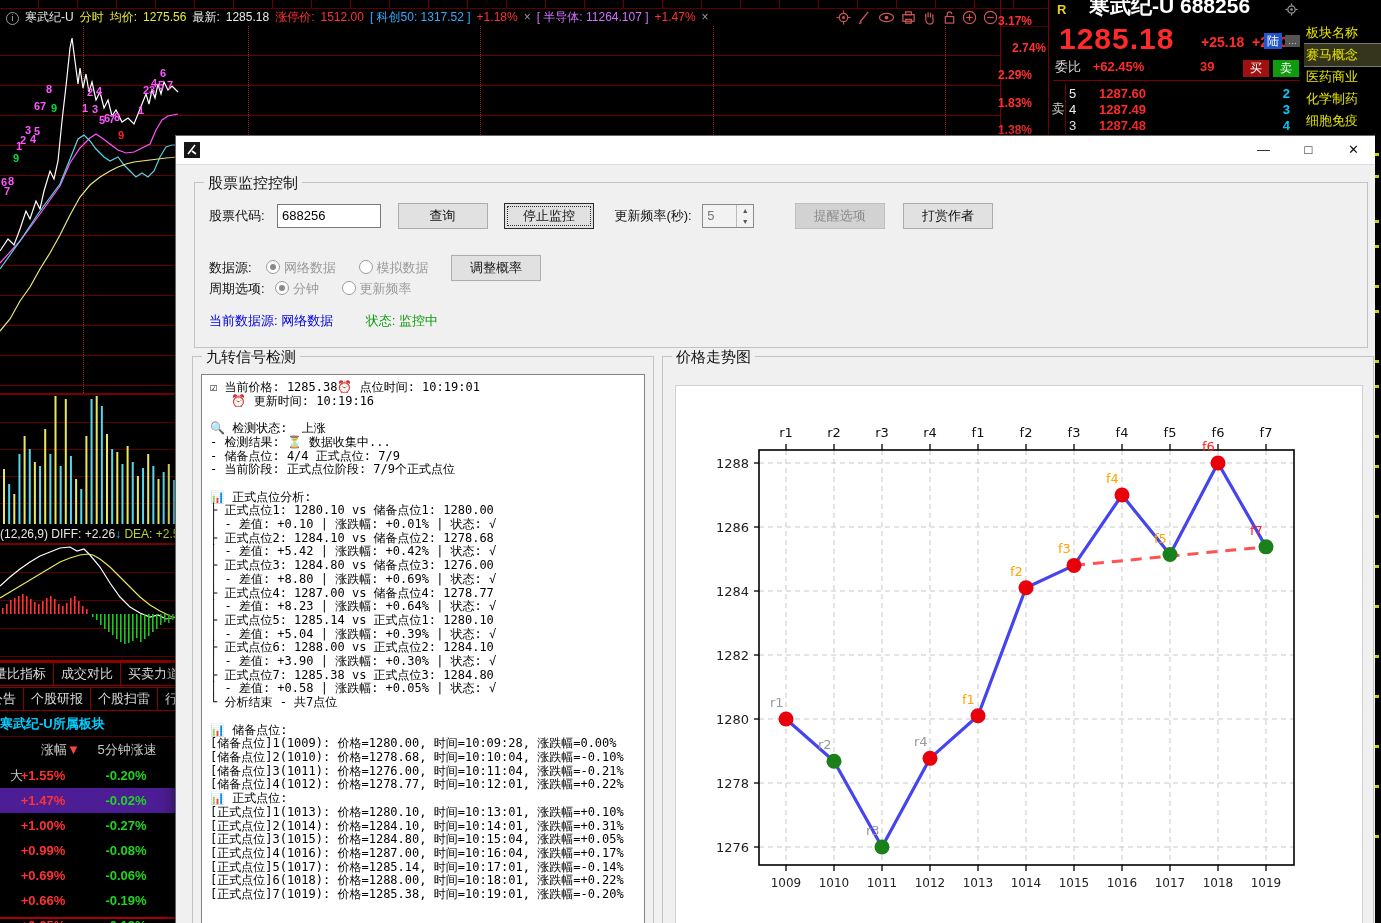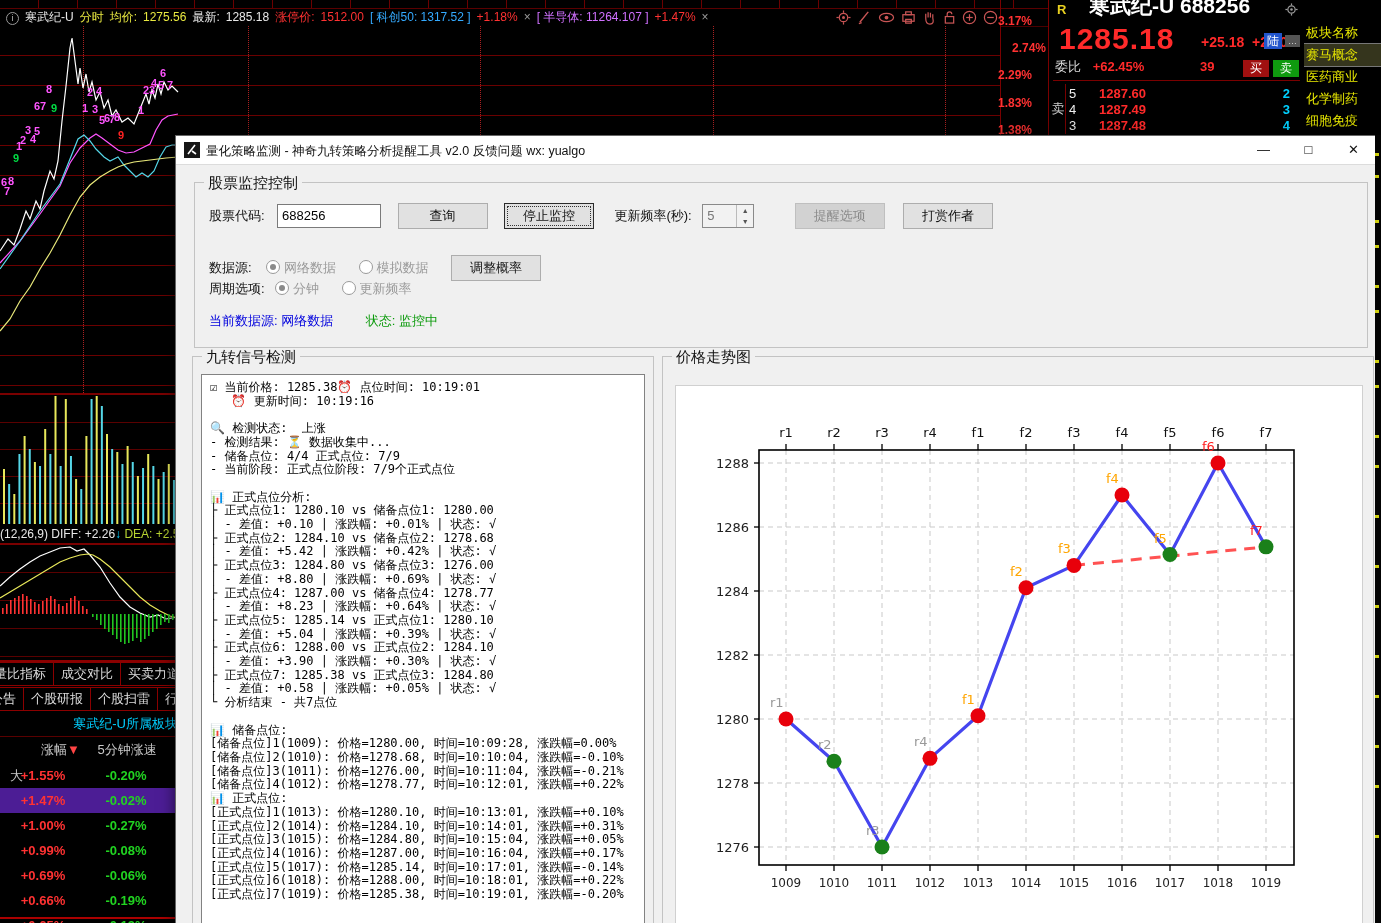--- a/index.html
+++ b/index.html
@@ -32,21 +32,21 @@
     background-image:repeating-linear-gradient(180deg,transparent 0 26px,#5a0000 26px 27px);}
   #macdgrid{left:0;top:545px;width:178px;height:115px;
     background-image:repeating-linear-gradient(180deg,transparent 0 27px,#5a0000 27px 28px);}
   .pct-axis{left:998px;width:48px;height:15px;color:#ff3232;font-size:12px;font-weight:bold;text-align:left;}
 
   
   #leftpanel{left:0;top:662px;width:178px;height:261px;background:#000;overflow:hidden;}
   .tabrow{position:relative;white-space:nowrap;height:25px;}
   .tab{display:inline-block;border:1px solid #8b0000;color:#ddd;font-size:13px;
        padding:2px 7px;background:#000;margin-right:-1px;cursor:default;}
-  #board-header{color:#00cfff;font-weight:normal;font-size:13px;text-align:right;height:24px;line-height:24px;
+  #board-header{color:#00cfff;font-weight:bold;font-size:13px;text-align:left;height:24px;line-height:24px;
     border-bottom:1px solid #5a0000;}
   #colhead{color:#c8c8c8;font-size:13px;height:26px;line-height:26px;}
   .brow{height:25px;line-height:25px;font-size:13px;font-weight:bold;}
   .brow .v1{display:inline-block;width:86px;text-align:center;color:#ff3232;}
   .brow .v2{display:inline-block;width:80px;text-align:center;color:#21d421;}
   .brow.hl{background:#4c1d95;}
   #bottomline{left:0;top:917px;width:178px;height:2px;background:#aa0000;}
 
   
   #quote{left:1048px;top:0;width:255px;height:135px;background:#000;border-left:1px solid #7a0000;border-right:1px solid #7a0000;}
@@ -398,21 +398,20 @@
     <div class="sl-mark" style="top: 650px;"></div>
     <div class="sl-mark" style="top: 700px;"></div>
   </div>
 
 <div class="abs" id="dlg">
   <div id="dlg-title">
     <svg id="dlg-ico" viewBox="0 0 16 16">
         <rect width="16" height="16" fill="#161616"></rect>
         <path d="M4 12 L11 3 M8 9 L12 12" stroke="#fff" stroke-width="1.6" fill="none"></path>
       </svg>
-    <span class="ttl">量化策略监测 - 神奇九转策略分析提醒工具 v2.0   反馈问题 wx: yualgo</span>
     <span class="winbtn" id="btn-min">—</span>
     <span class="winbtn" id="btn-max">□</span>
     <span class="winbtn" id="btn-close">✕</span>
   </div>
 
   <div class="grp" style="left:18px;top:46px;width:1172px;height:164px">
     <span class="glbl">股票监控控制</span>
     <div class="ctl-row" style="top:20px">
       <span class="flabel">股票代码:</span>
       <input class="txt" style="margin-left: 8px;" value="688256">

